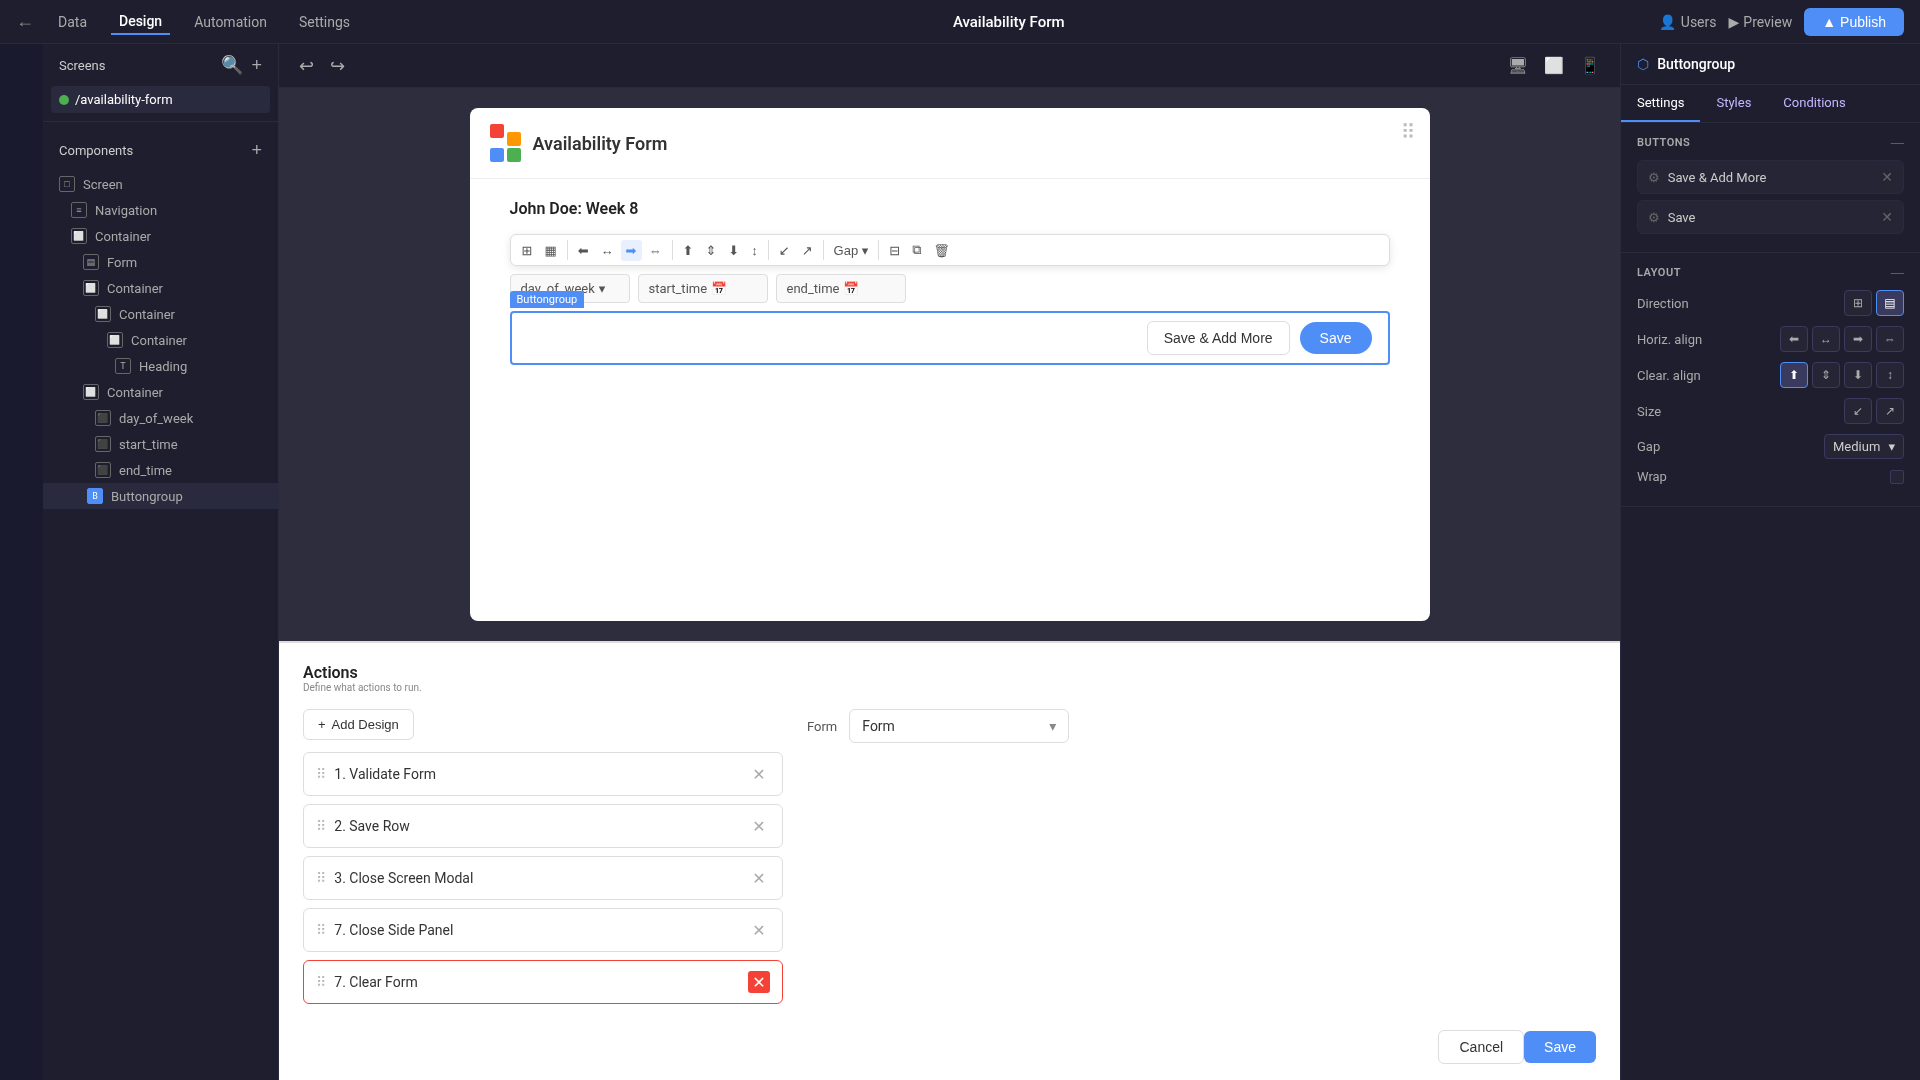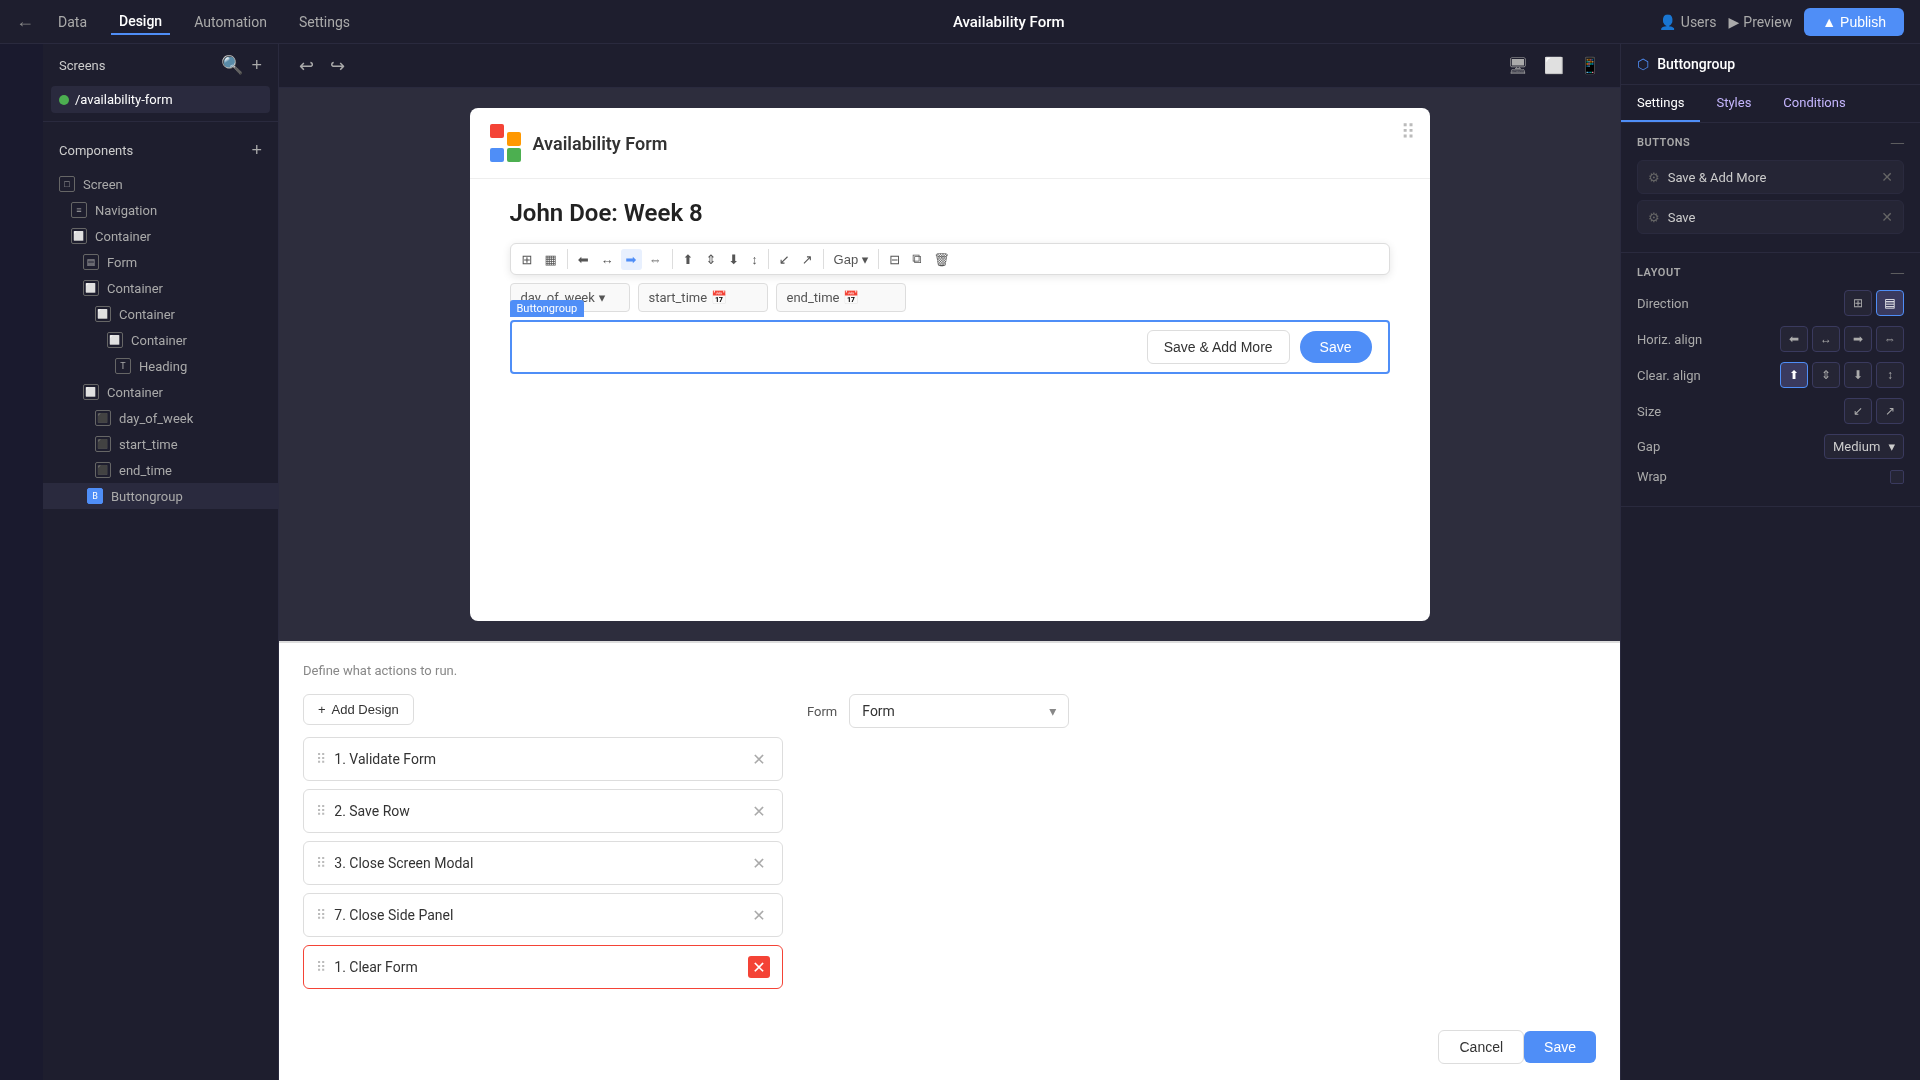--- a/index.html
+++ b/index.html
@@ -104,21 +104,21 @@
     .canvas-header {
       display: flex;
       align-items: center;
       padding: 16px 20px;
       border-bottom: 1px solid #eee;
       gap: 12px;
     }
     .canvas-title { font-size: 18px; font-weight: 600; color: #333; }
     .canvas-breadcrumb { padding: 8px 20px; color: #888; font-size: 13px; }
     .canvas-content { padding: 20px 40px; }
-    .canvas-form-title { font-size: 24px; font-weight: 600; color: #222; margin-bottom: 16px; }
+    .canvas-form-title { font-size: 16px; font-weight: 600; color: #222; margin-bottom: 16px; }
     .canvas-dots { position: absolute; top: 12px; right: 12px; color: #bbb; font-size: 20px; letter-spacing: 2px; }
 
     
     .float-toolbar {
       background: #fff;
       border: 1px solid #ddd;
       border-radius: 6px;
       display: flex;
       align-items: center;
       gap: 2px;
@@ -197,21 +197,21 @@
     .actions-panel {
       background: #fff;
       border-top: 1px solid #ddd;
       padding: 20px 24px;
       height: 380px;
       overflow-y: auto;
       flex-shrink: 0;
     }
     .actions-header { margin-bottom: 4px; }
     .actions-title { font-size: 16px; font-weight: 600; color: #222; }
-    .actions-desc { font-size: 13px; color: #888; margin-bottom: 16px; }
+    .actions-desc { font-size: 10px; color: #888; margin-bottom: 16px; }
     .actions-content { display: flex; gap: 24px; }
     .actions-left { width: 480px; flex-shrink: 0; }
     .actions-right { flex: 1; display: flex; align-items: flex-start; gap: 12px; }
     .actions-right-label { font-size: 13px; color: #555; padding-top: 10px; }
 
     .add-action-btn {
       display: flex;
       align-items: center;
       gap: 6px;
       background: none;
@@ -541,20 +541,21 @@
               <button class="btn-save">Save</button>
             </div>
           </div>
         </div>
       </div>
     </div>
 
     <div style="display:flex;flex-direction:column;background:#fff;border-top:1px solid #ddd;flex-shrink:0;">
       <div class="actions-panel">
         <div class="actions-header">
+          <div class="actions-title">Actions</div>
           <div class="actions-desc">Define what actions to run.</div>
         </div>
         <div class="actions-content">
           <div class="actions-left">
             <button class="add-action-btn">
               <span>+</span>
               <span>Add Design</span>
             </button>
 
             <div class="action-item">
@@ -572,21 +573,21 @@
               <span class="action-label">3. Close Screen Modal</span>
               <button class="action-close">✕</button>
             </div>
             <div class="action-item">
               <span class="action-drag">⠿</span>
               <span class="action-label">7. Close Side Panel</span>
               <button class="action-close">✕</button>
             </div>
             <div class="action-item active">
               <span class="action-drag">⠿</span>
-              <span class="action-label">1. Clear Form</span>
+              <span class="action-label">7. Clear Form</span>
               <button class="action-close red-highlight">✕</button>
             </div>
           </div>
 
           <div class="actions-right">
             <span class="actions-right-label">Form</span>
             <div class="form-dropdown">
               <span>Form</span>
               <span class="form-dropdown-arrow">▾</span>
             </div>

